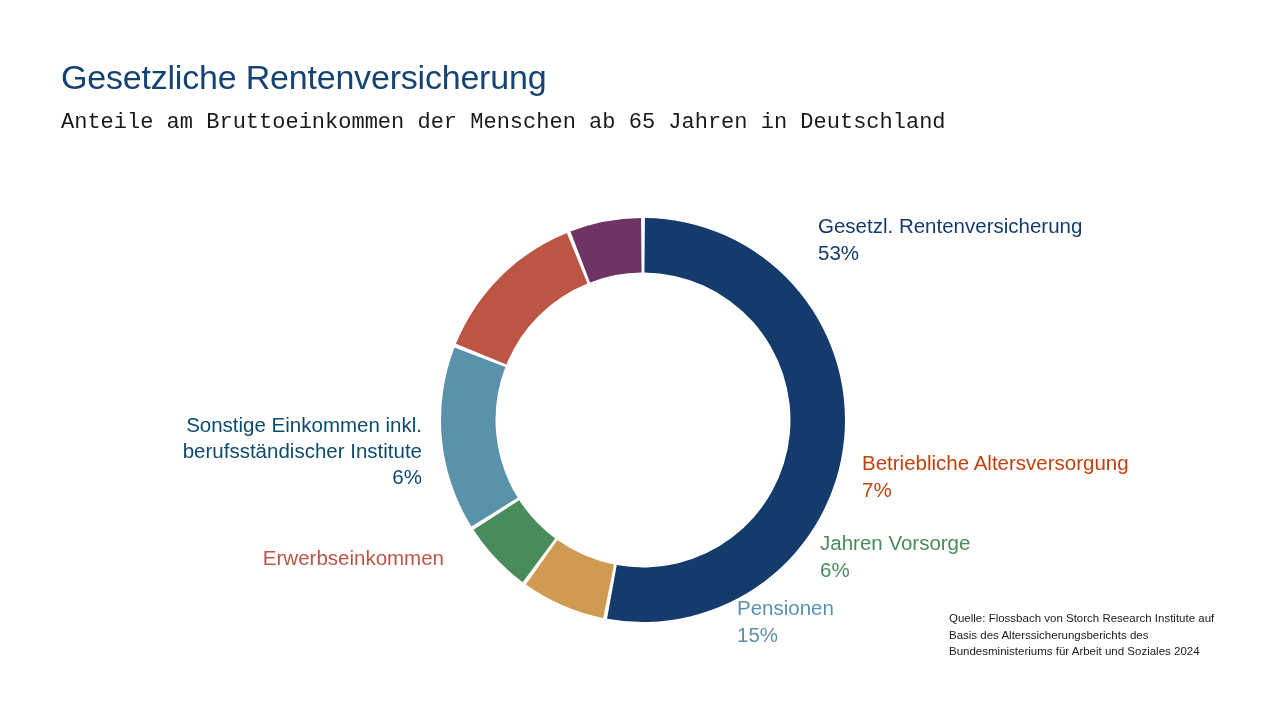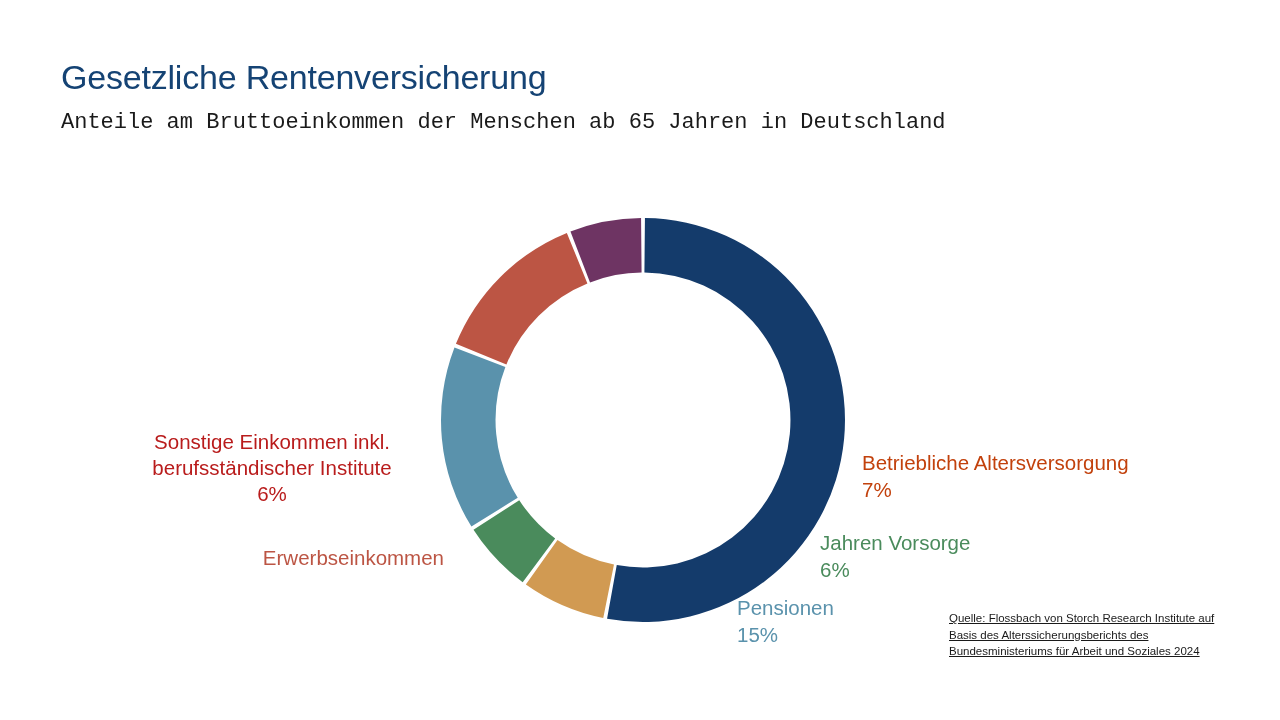--- a/index.html
+++ b/index.html
@@ -90,38 +90,37 @@
     color: #5a92ac;
     text-align: left;
   }
   #label-erw {
     right: 836px;
     top: 545px;
     color: #bc5544;
   }
   #label-sonst {
     right: 858px;
-    top: 429px;
-    color: #b91c1c;
-    text-align: center;
+    top: 412px;
+    color: #0c4a6e;
+    text-align: right;
     line-height: 1.28;
     white-space: normal;
     width: 300px;
   }
 
   
   #source {
     position: absolute;
     left: 949px;
     top: 610px;
     width: 285px;
     font-size: 11.5px;
     line-height: 1.45;
     color: #1a1a1a;
-    text-decoration: underline;
   }
   #source .src-line { display: block; }
 </style>
 </head>
 <body>
 
 <div id="stage">
 
   <div id="title">Gesetzliche Rentenversicherung</div>
   <div id="subtitle">Anteile am Bruttoeinkommen der Menschen ab 65 Jahren in Deutschland</div>
@@ -132,20 +131,24 @@
           <path d="M 206.94 3.01 A 202 202 0 1 1 169.06 403.78 L 178.76 350.11 A 147.46 147.46 0 1 0 206.42 57.55 Z" fill="#143b6b"></path>
           <path d="M 165.25 403.05 A 202 202 0 0 1 87.84 369.55 L 119.47 325.12 A 147.46 147.46 0 0 0 175.98 349.58 Z" fill="#d19a52"></path>
           <path d="M 84.70 367.27 A 202 202 0 0 1 35.49 314.87 L 81.26 285.20 A 147.46 147.46 0 0 0 117.18 323.46 Z" fill="#4a8b5c"></path>
           <path d="M 33.41 311.59 A 202 202 0 0 1 16.48 132.45 L 67.38 152.03 A 147.46 147.46 0 0 0 79.74 282.81 Z" fill="#5a92ac"></path>
           <path d="M 17.91 128.84 A 202 202 0 0 1 128.84 17.91 L 149.40 68.42 A 147.46 147.46 0 0 0 68.42 149.40 Z" fill="#bc5544"></path>
           <path d="M 132.45 16.48 A 202 202 0 0 1 203.06 3.01 L 203.58 57.55 A 147.46 147.46 0 0 0 152.03 67.38 Z" fill="#6e3463"></path>
         </g>
     </svg>
   </div>
 
+  <div class="callout right" id="label-grv">
+    <span>Gesetzl. Rentenversicherung</span>
+    <span class="pct">53%</span>
+  </div>
 
   <div class="callout right" id="label-bav">
     <span>Betriebliche Altersversorgung</span>
     <span class="pct">7%</span>
   </div>
 
   <div class="callout right" id="label-priv">
     <span>Jahren Vorsorge</span>
     <span class="pct">6%</span>
   </div>

